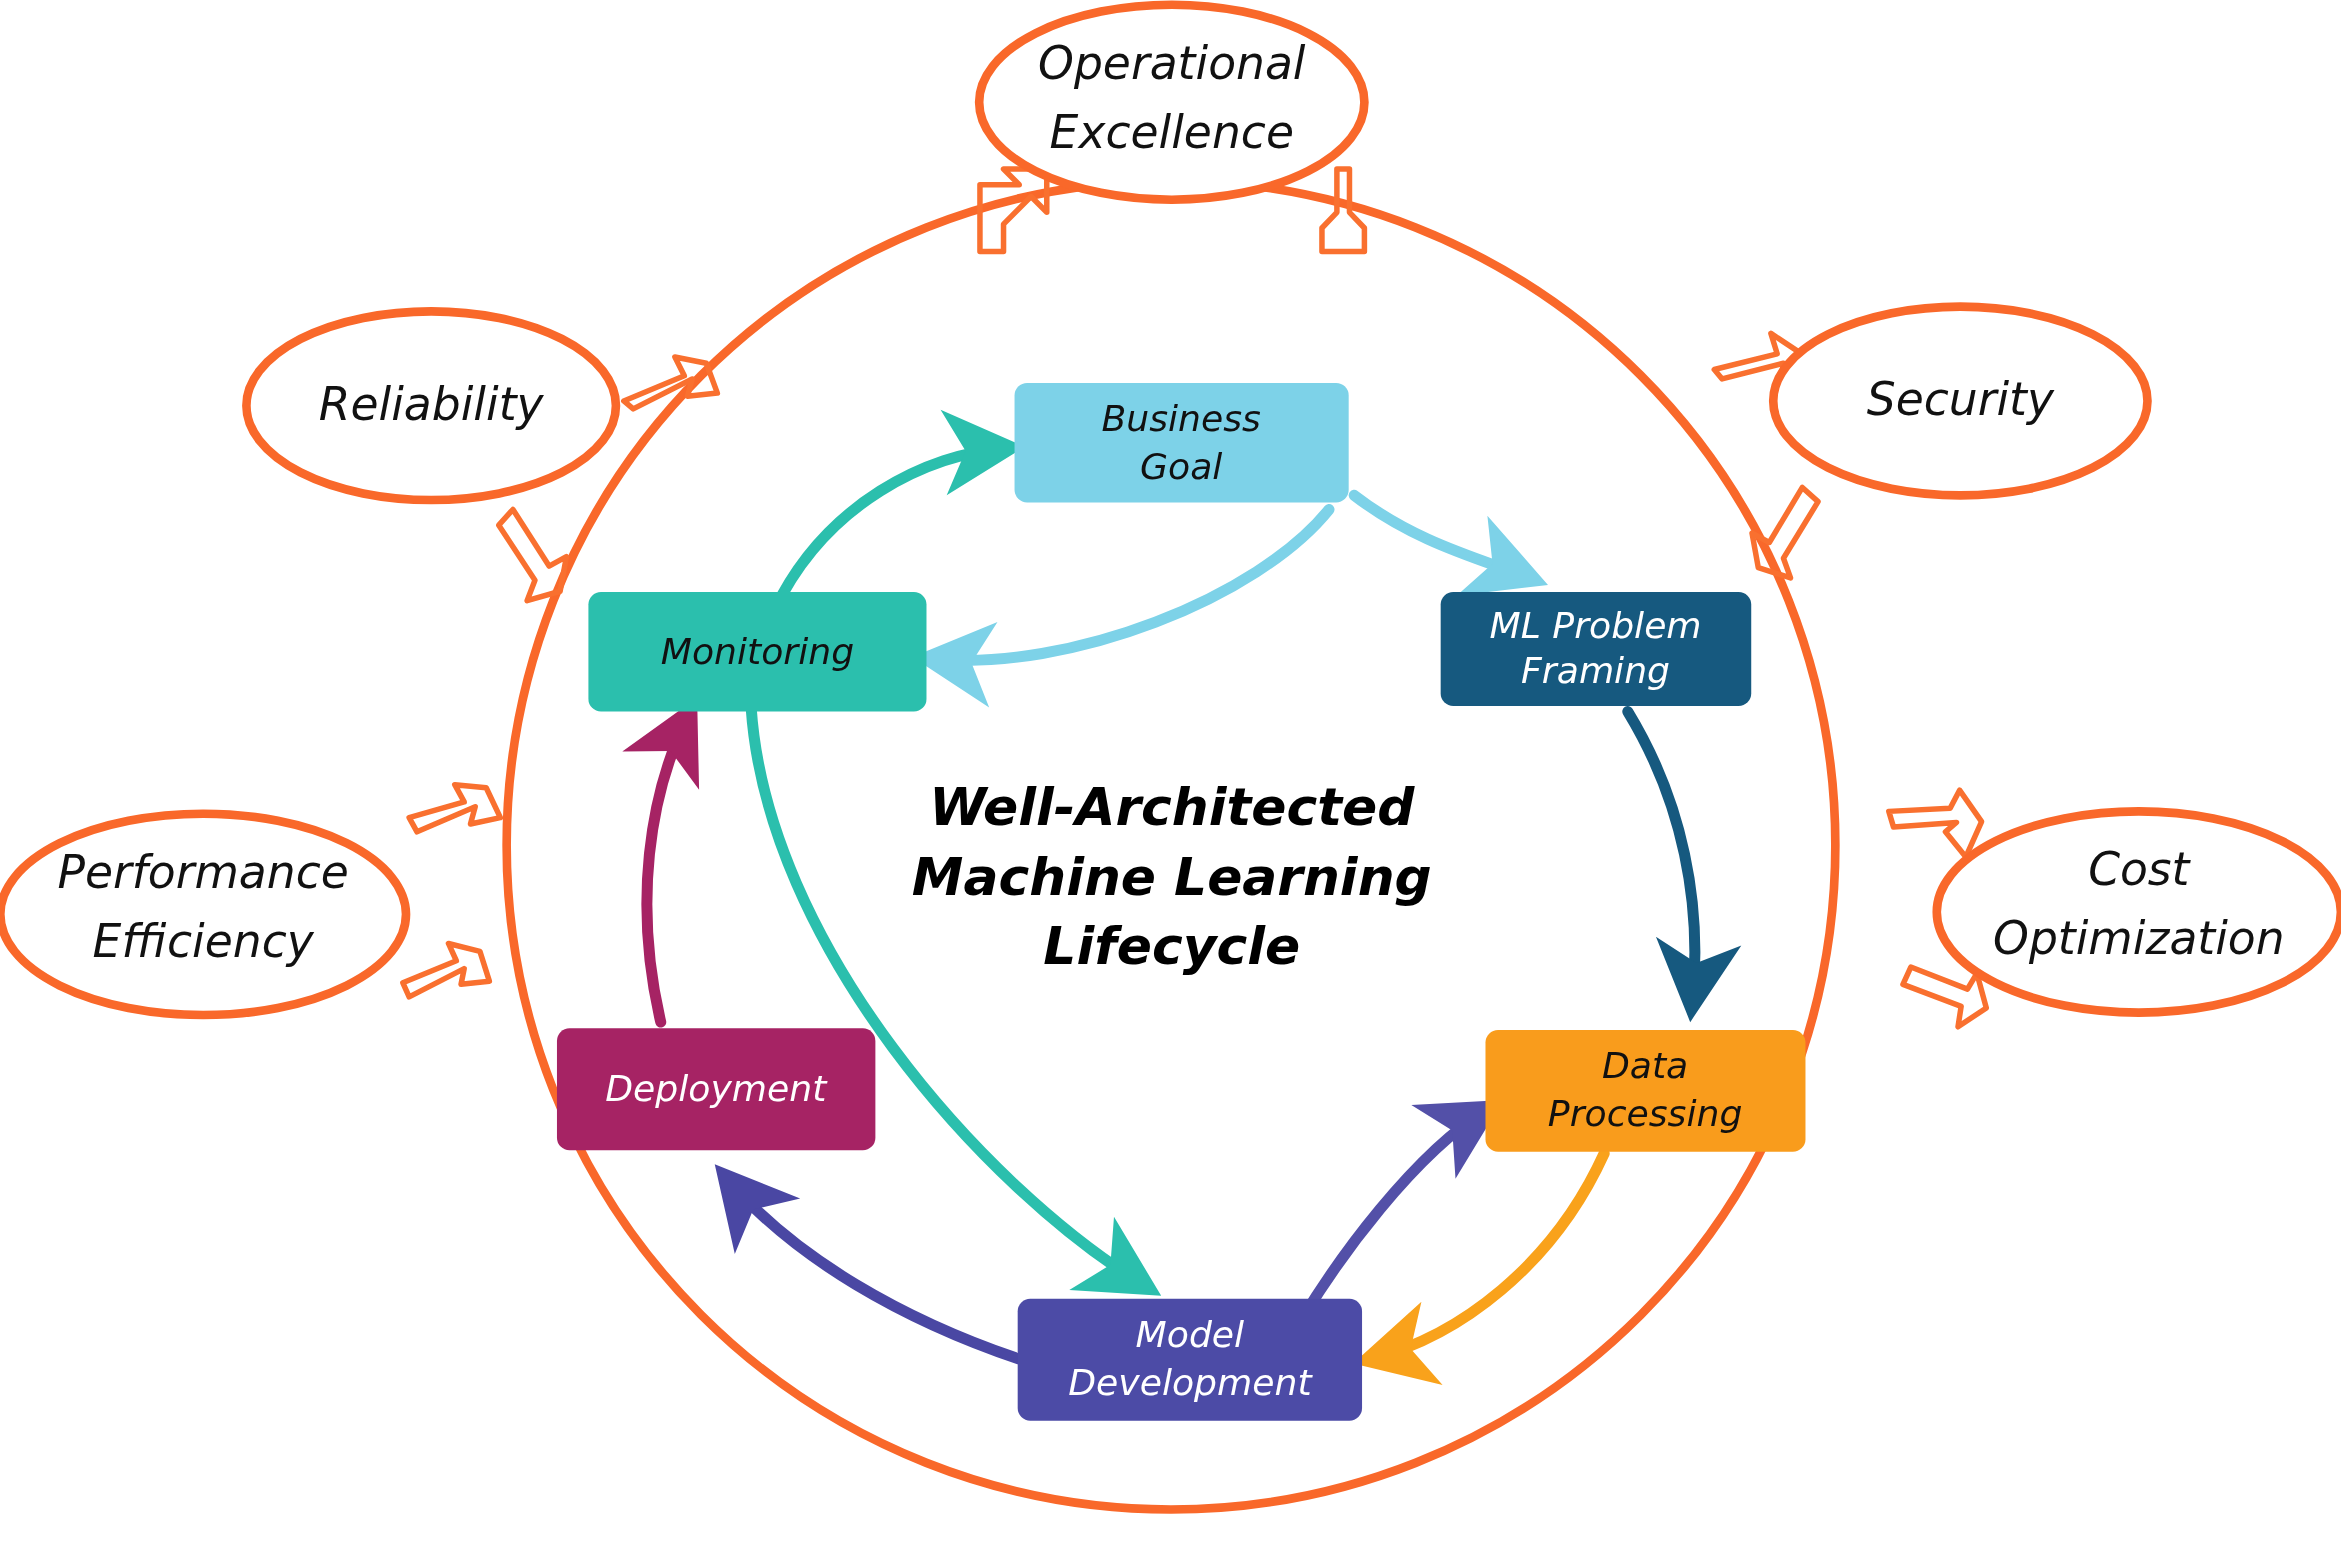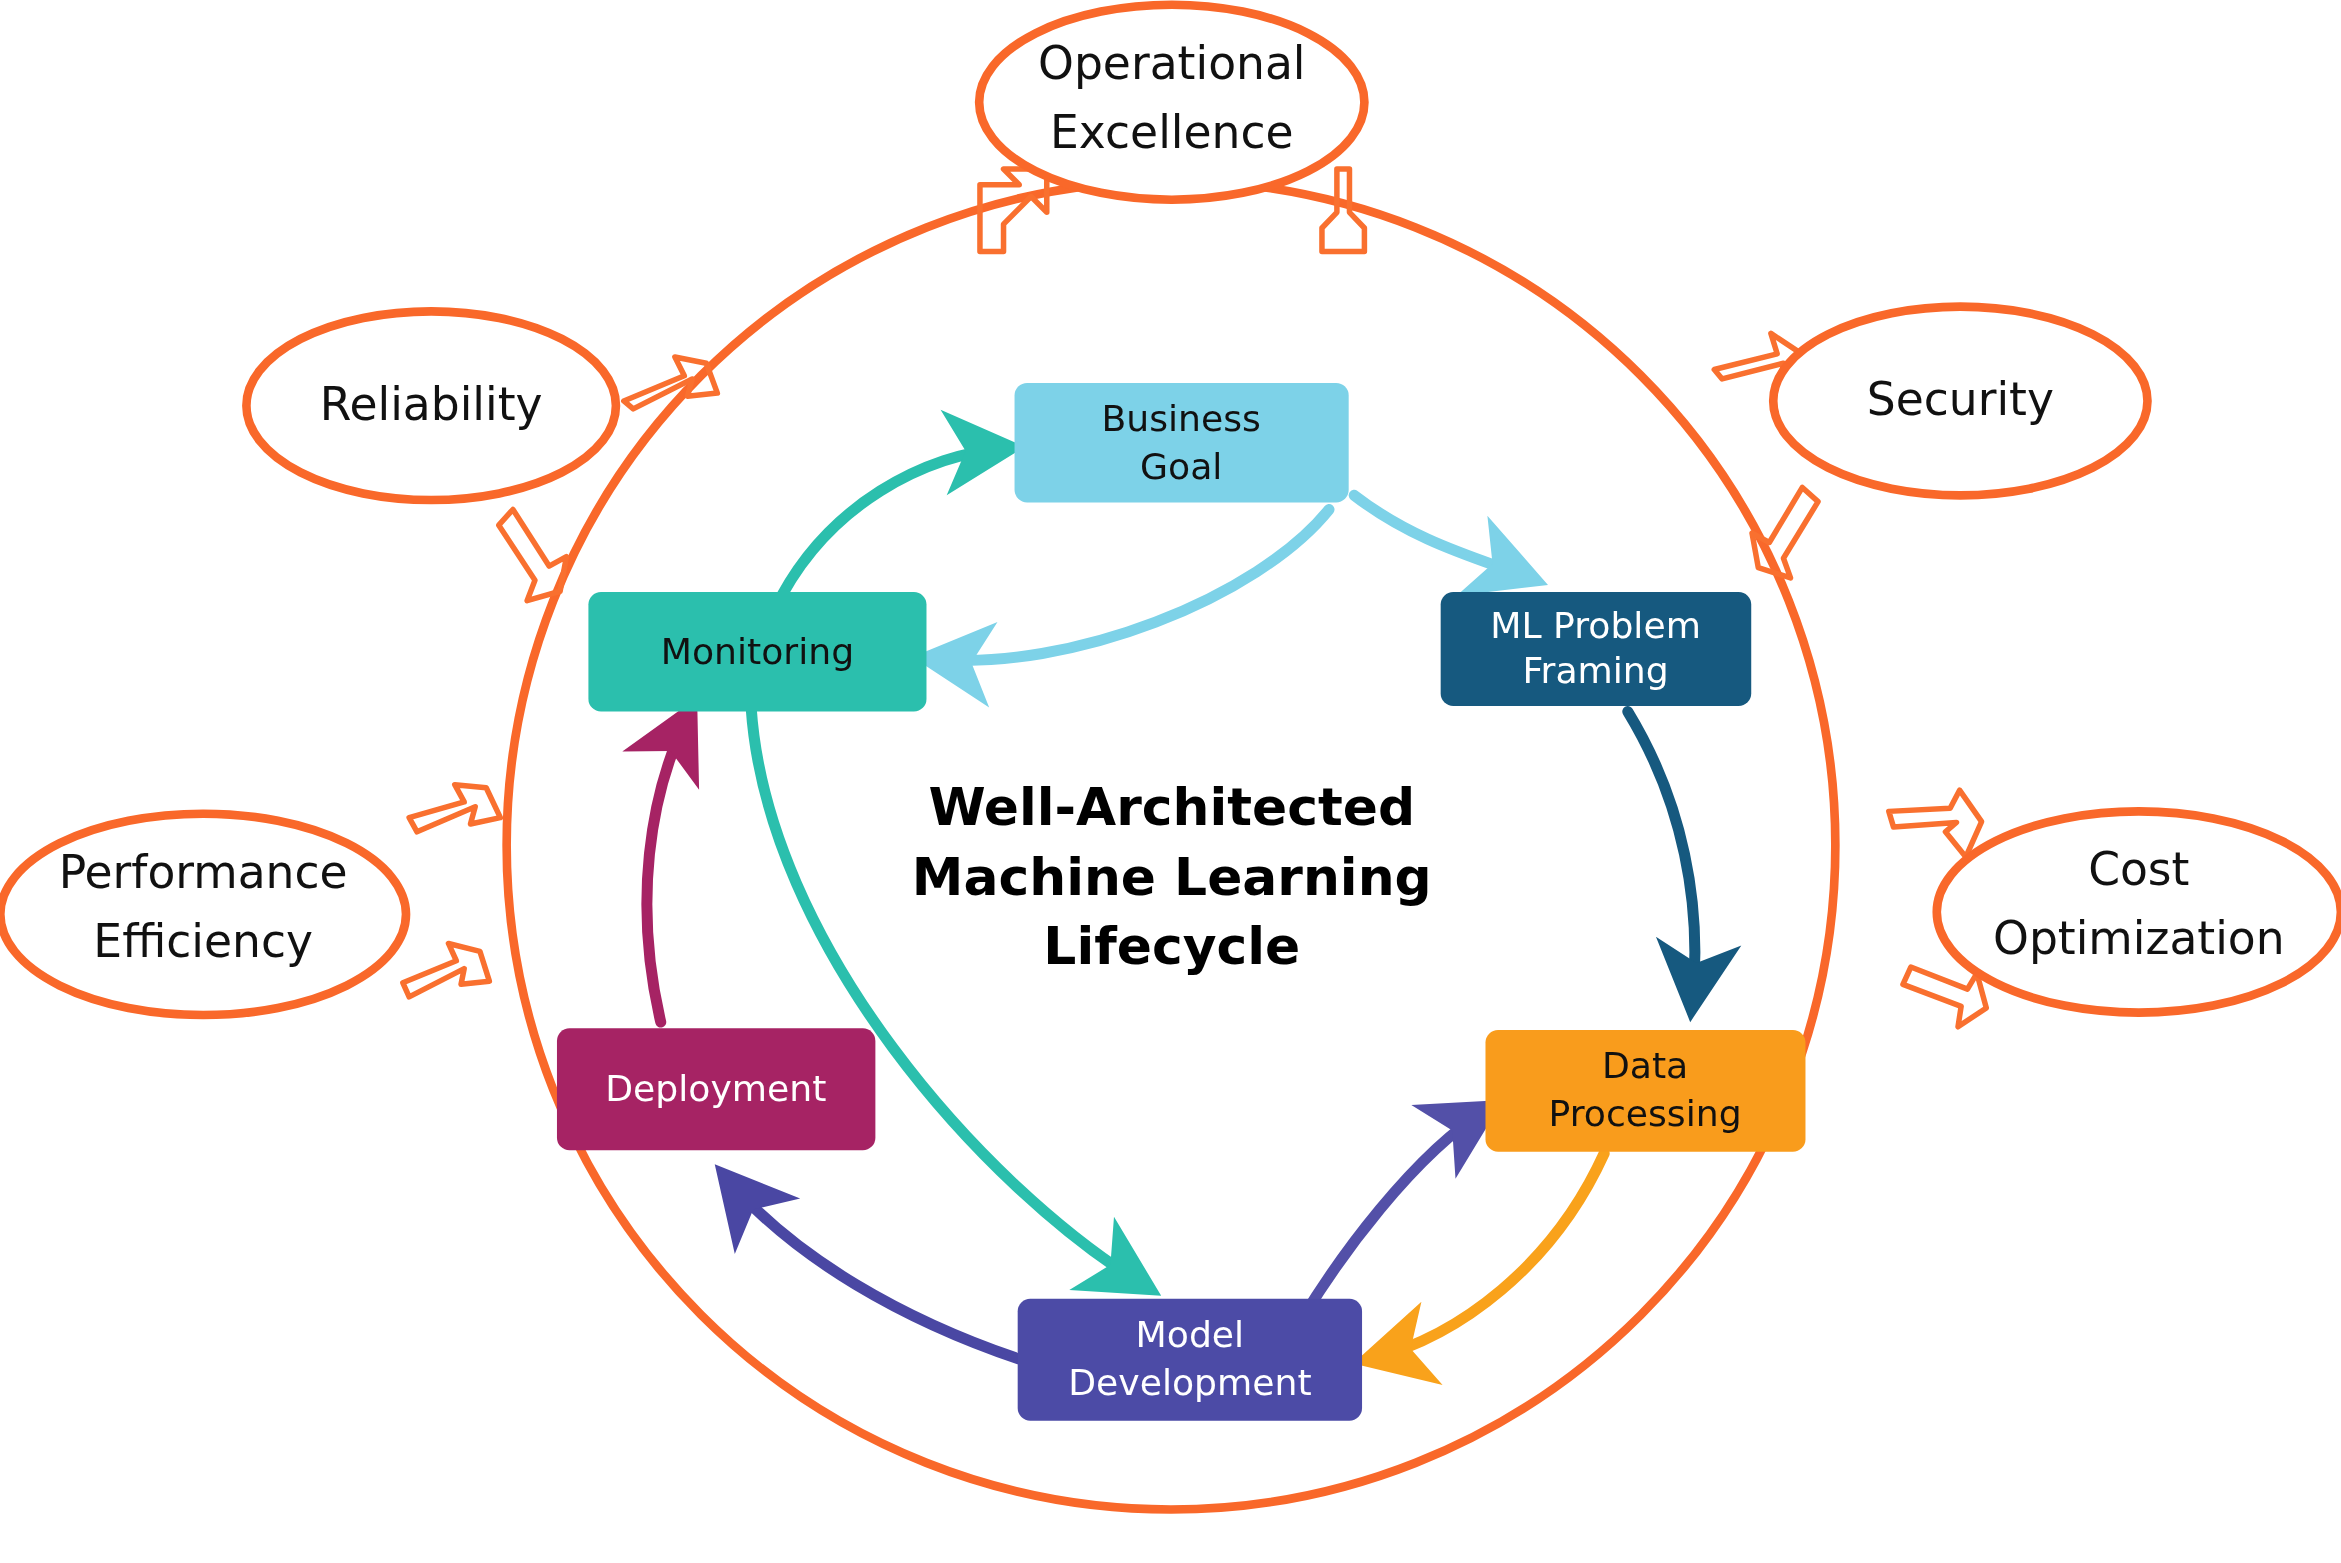--- a/index.html
+++ b/index.html
@@ -11,20 +11,21 @@
   body {
     width: 2342px;
     height: 1563px;
     overflow: hidden;
     font-family: "DejaVu Sans", sans-serif;
   }
   #diagram-root {
     position: relative;
     width: 2030px;
     height: 1563px;
+    font-style: italic;
   }
   svg#wa-ml-diagram {
     display: block;
     width: 2342px;
     height: 1563px;
   }
   .node-label {
     font-family: "DejaVu Sans", sans-serif;
     font-size: 46px;
     text-anchor: middle;

